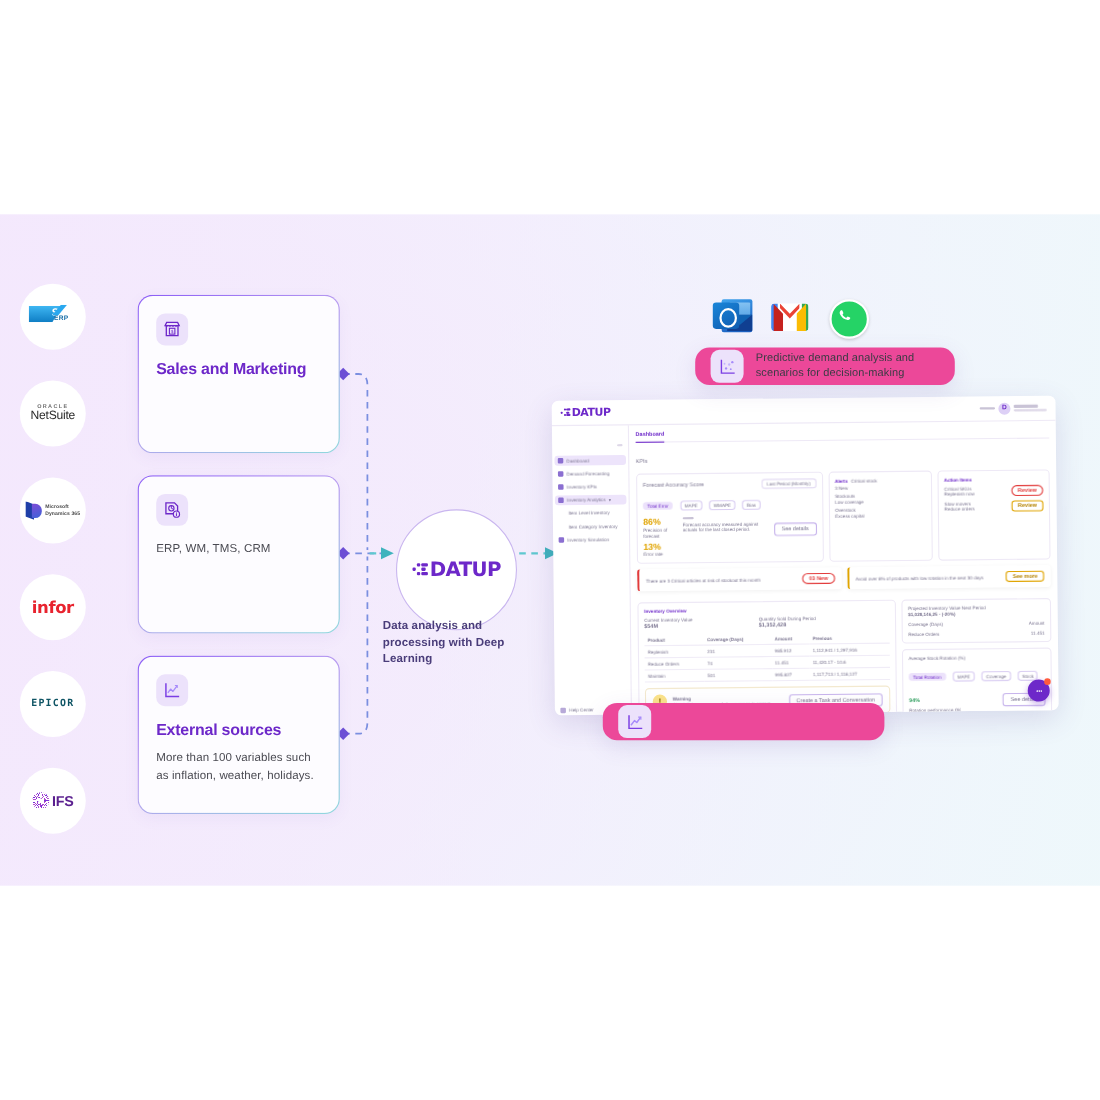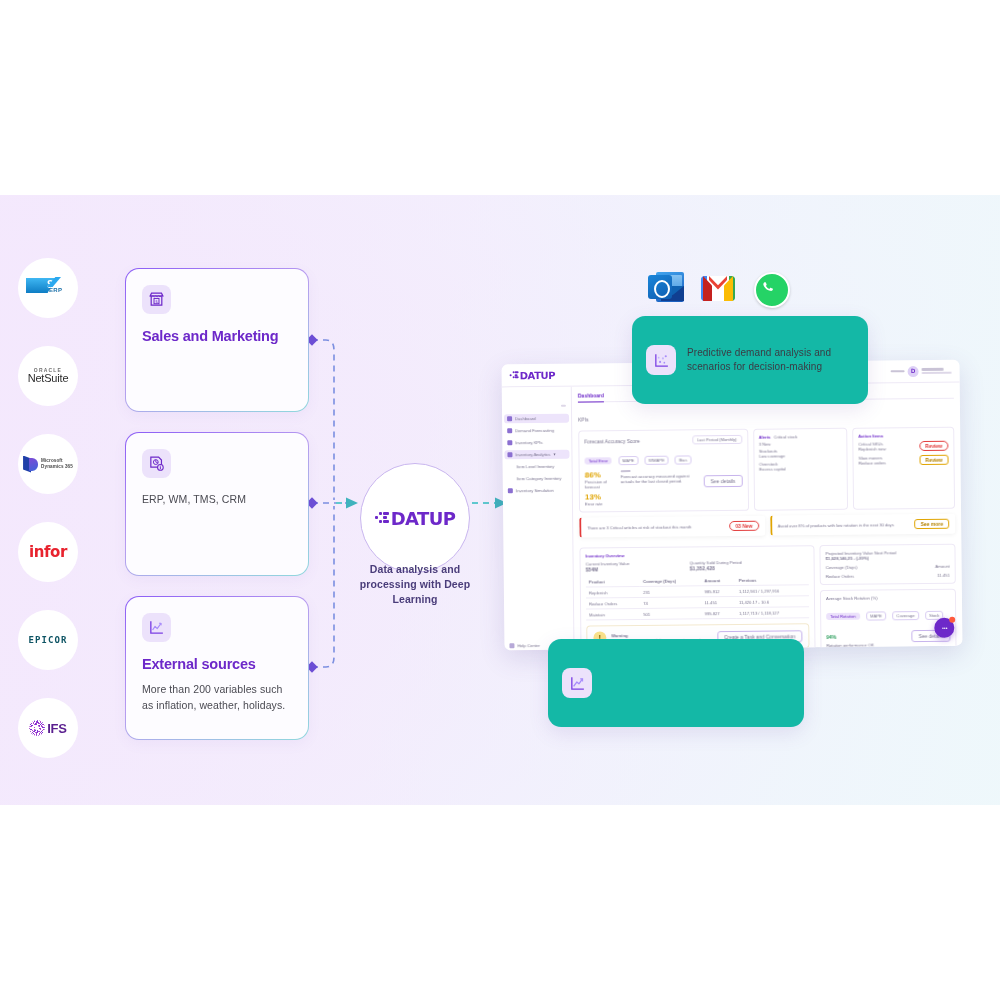--- a/index.html
+++ b/index.html
@@ -110,21 +110,21 @@
   .hub{
     position:absolute;left:360px;top:463px;width:108px;height:108px;border-radius:50%;
     background:#ffffff;border:1px solid #c9b6ef;
     display:flex;align-items:center;justify-content:center;
   }
   .hub-logo{display:flex;align-items:center;gap:1px;}
   .hub-dots{width:15px;height:15px;position:relative;}
   .hub-dots i{position:absolute;background:#6d28c9;border-radius:1px;display:block;}
   .hub-word{font-size:18px;font-weight:bold;color:#6d28c9;letter-spacing:-.6px;font-family:"DejaVu Sans",sans-serif;}
   .hub-caption{
-    position:absolute;left:348px;top:562px;width:134px;text-align:center;
+    position:absolute;left:348px;top:562px;width:134px;text-align:left;
     font-size:10.5px;color:#4a3d7a;line-height:1.42;font-weight:bold;letter-spacing:.1px;
   }
 
   
   .apps{position:absolute;left:648px;top:270px;display:flex;gap:16px;align-items:center;}
   .app{width:36px;height:36px;position:relative;}
 
   
   .ol-back{position:absolute;left:8px;top:2px;width:28px;height:30px;border-radius:2px;
     background:linear-gradient(160deg,#41a5ee 0%,#2b7cd3 48%,#185abd 100%);}
@@ -150,23 +150,23 @@
   .gm-mid{left:8px;top:0;width:18px;height:15px;background:#ea4335;
     clip-path:polygon(0 0,50% 62%,100% 0,100% 26%,50% 90%,0 26%);}
 
   
   .wa{position:absolute;left:2px;top:2px;width:32px;height:32px;border-radius:50%;
     background:#25d366;border:2px solid #fff;box-shadow:0 1px 3px rgba(0,0,0,.18);}
   .wa-ph{position:absolute;left:10px;top:9px;width:13px;height:13px;color:#fff;font-size:13px;line-height:13px;}
 
   
   .callout{
-    position:absolute;background:#14b8a6;border-radius:13px;
+    position:absolute;background:#ec4899;border-radius:13px;
     box-shadow:0 6px 20px rgba(100,70,160,.13);
-    display:flex;align-items:center;gap:11px;box-sizing:border-box;padding:29px 14px;
+    display:flex;align-items:center;gap:11px;box-sizing:border-box;padding:2px 14px;
   }
   .callout-icon{
     width:30px;height:30px;border-radius:8px;background:#ece2fb;flex:0 0 30px;
     display:flex;align-items:center;justify-content:center;
   }
   .callout-text{font-size:10px;color:#3b3b44;line-height:1.44;letter-spacing:.1px;}
   #callout0{left:632px;top:316px;width:236px;}
   #callout1{left:755px;top:502px;width:228px;}
   #callout2{left:548px;top:639px;width:256px;}
 
@@ -329,21 +329,21 @@
 
   <div class="card" id="card2">
     <div class="card-icon">
       <svg width="17" height="17" viewBox="0 0 24 24" fill="none" stroke="#8b5cf6" stroke-width="1.9">
         <path d="M4 3 V20 H21" stroke="#7b3fe4"></path>
         <path d="M6.5 15.5 L10 10.5 L13 13.5 L18.5 6" stroke="#a78bfa" stroke-width="1.7" stroke-linejoin="round"></path>
         <path d="M15.5 6 H18.5 V9" stroke="#a78bfa" stroke-width="1.4"></path>
       </svg>
     </div>
     <p class="card-title">External sources</p>
-    <p class="card-desc">More than 200 variables such as inflation, weather, holidays.</p>
+    <p class="card-desc">More than 100 variables such as inflation, weather, holidays.</p>
   </div>
 
   <div class="hub">
     <div class="hub-logo">
       <div class="hub-dots">
         <i style="left:0;top:5px;width:3px;height:3px"></i>
         <i style="left:4px;top:1px;width:3px;height:3px"></i>
         <i style="left:4px;top:9px;width:3px;height:3px"></i>
         <i style="left:8px;top:1px;width:6px;height:3px"></i>
         <i style="left:8px;top:5px;width:4px;height:3px"></i>

